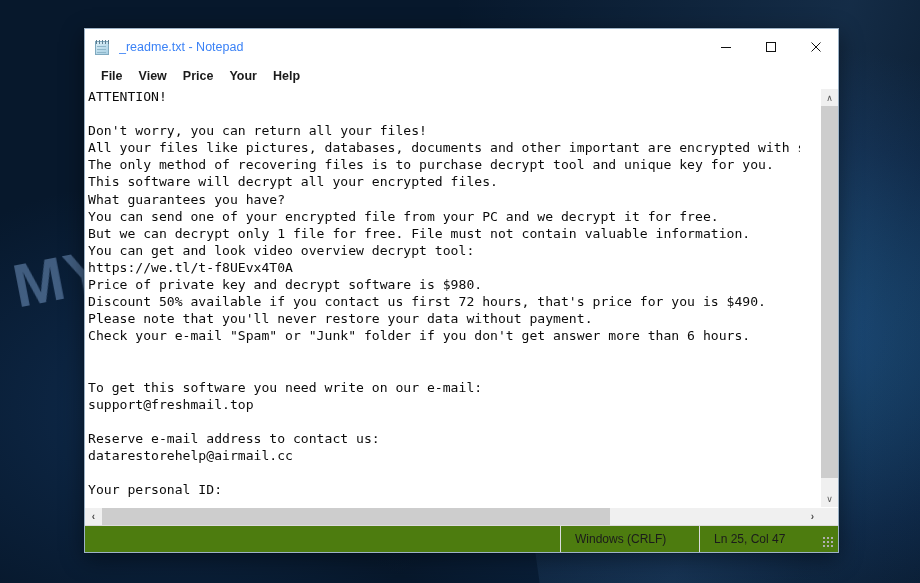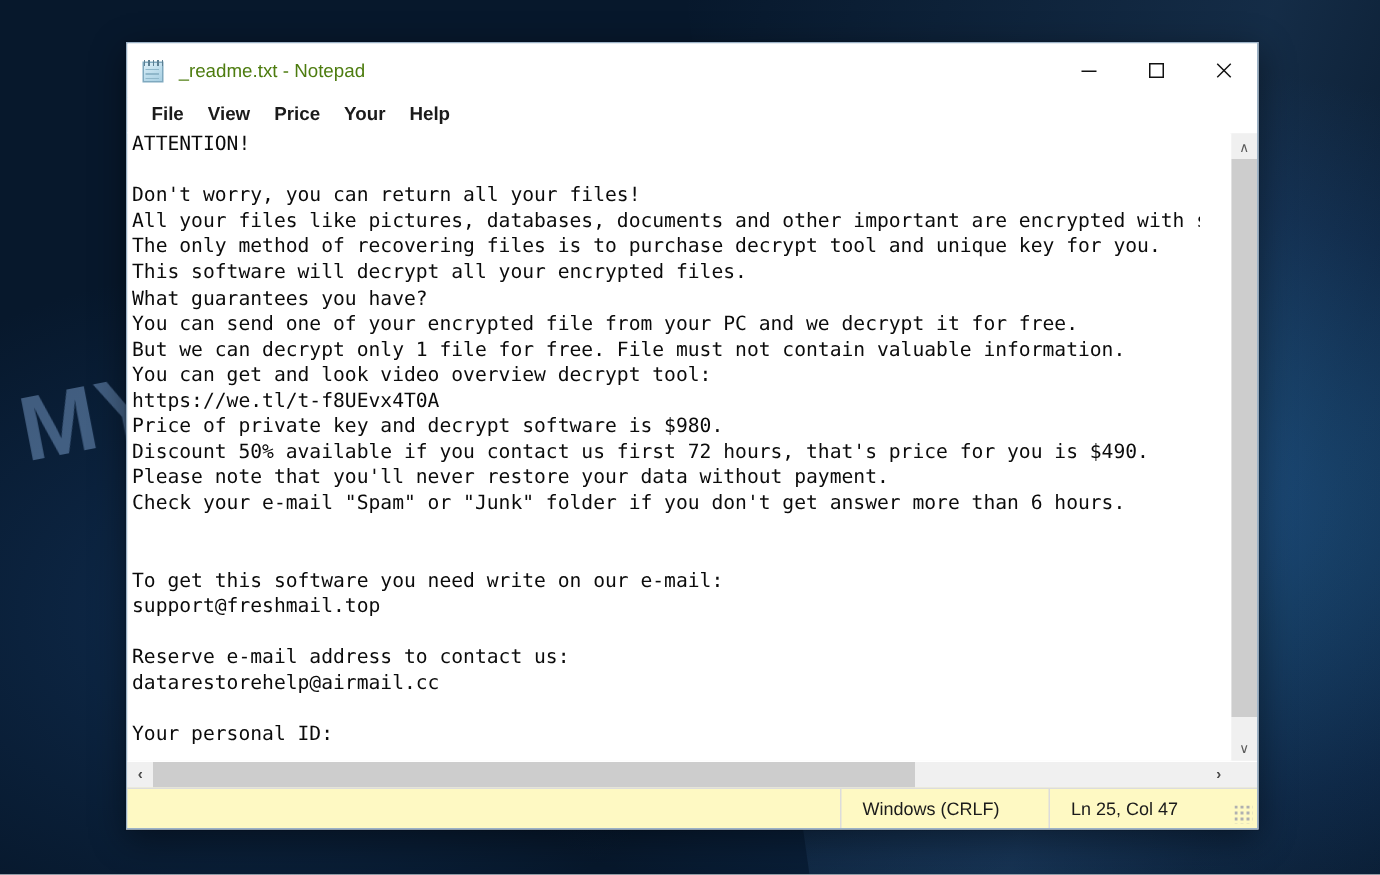--- a/index.html
+++ b/index.html
@@ -120,21 +120,21 @@
   }
   .np-icon .lines {
     position: absolute;
     left: 3px; top: 7px;
     width: 9px; height: 7px;
     background:
       repeating-linear-gradient(180deg, #8fb7ca 0px, #8fb7ca 1px, transparent 1px, transparent 3px);
   }
   .title-text {
     font-size: 12.5px;
-    color: #4d7c0f;
+    color: #3b82f6;
     white-space: nowrap;
     overflow: hidden;
     text-overflow: ellipsis;
   }
   .caption-buttons {
     display: flex;
     flex: none;
   }
   .cap-btn {
     width: 45px;
@@ -259,21 +259,21 @@
   .hs-corner {
     width: 17px;
     flex: none;
     background: #f0f0f0;
   }
 
   
   .statusbar {
     height: 26px;
     min-height: 26px;
-    background: #fef9c3;
+    background: #4d7c0f;
     border-top: 1px solid #dcdcdc;
     display: flex;
     align-items: stretch;
     position: relative;
     font-size: 12px;
     color: #1b1b1b;
   }
   .status-spacer { flex: 1 1 auto; }
   .status-cell {
     flex: none;

